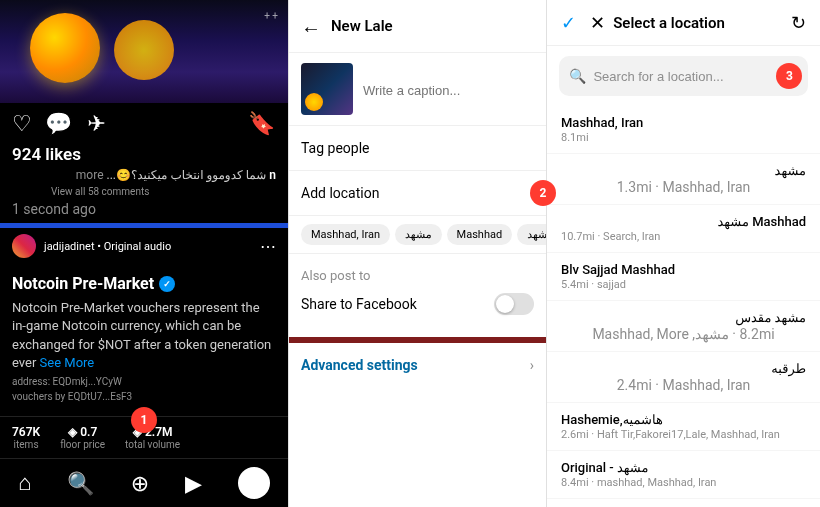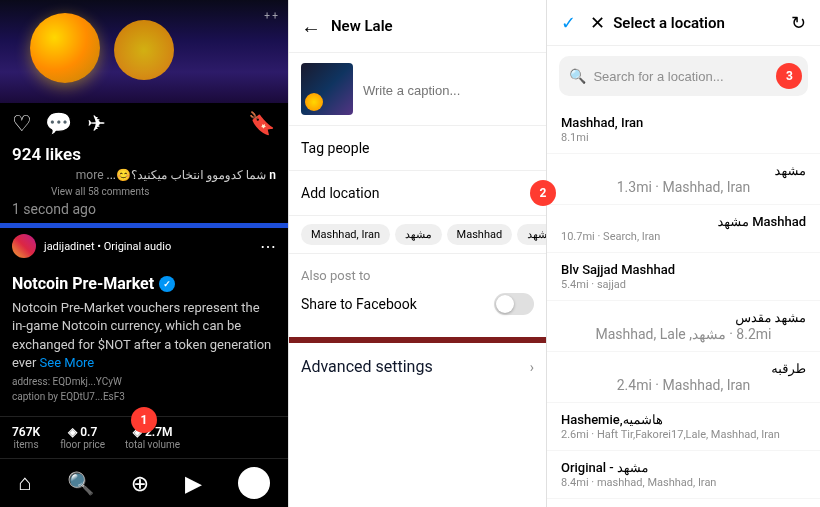--- a/index.html
+++ b/index.html
@@ -387,22 +387,23 @@
     }
 
     .adv-settings {
       display: flex;
       align-items: center;
       justify-content: space-between;
       padding: 14px 12px;
     }
 
     .adv-label {
-      font-size: 16px;
-      color: #0f172a;
+      font-size: 14px;
+      color: #0369a1;
+      font-weight: bold;
     }
 
     .chevron-right {
       color: #8e8e8e;
       font-size: 14px;
     }
 
     
     .panel-3 {
       width: 274px;
@@ -572,21 +573,21 @@
   <div class="big-post-content">
     <div class="post-title">
       <span>Notcoin Pre-Market</span>
       <div class="verified-badge">✓</div>
     </div>
     <div class="post-description">
       <span>Notcoin Pre-Market vouchers represent the in-game Notcoin currency, which can be exchanged for $NOT after a token generation ever</span>
       <span class="see-more">See More</span>
     </div>
     <div class="post-meta">address: EQDmkj...YCyW</div>
-    <div class="post-meta">caption by EQDtU7...EsF3</div>
+    <div class="post-meta">vouchers by EQDtU7...EsF3</div>
   </div>
 
   <div class="stats-bar">
     <div class="number-badge circle-badge">1</div>
     <div class="stat-item">
       <div class="stat-value">767K</div>
       <div>items</div>
     </div>
     <div class="stat-item">
       <div class="stat-value">
@@ -690,21 +691,21 @@
       <div class="location-detail-en">10.7mi · Search, Iran</div>
     </div>
 
     <div class="location-item">
       <div class="location-name-en">Blv Sajjad Mashhad</div>
       <div class="location-detail-en">5.4mi · sajjad</div>
     </div>
 
     <div class="location-item">
       <div class="location-name">مشهد مقدس</div>
-      <div class="location-detail">8.2mi · مشهد, Mashhad, Lale</div>
+      <div class="location-detail">8.2mi · مشهد, Mashhad, More</div>
     </div>
 
     <div class="location-item">
       <div class="location-name">طرقبه</div>
       <div class="location-detail">2.4mi · Mashhad, Iran</div>
     </div>
 
     <div class="location-item">
       <div class="location-name-en">Hashemie,هاشمیه</div>
       <div class="location-detail-en">2.6mi · Haft Tir,Fakorei17,Lale, Mashhad, Iran</div>

